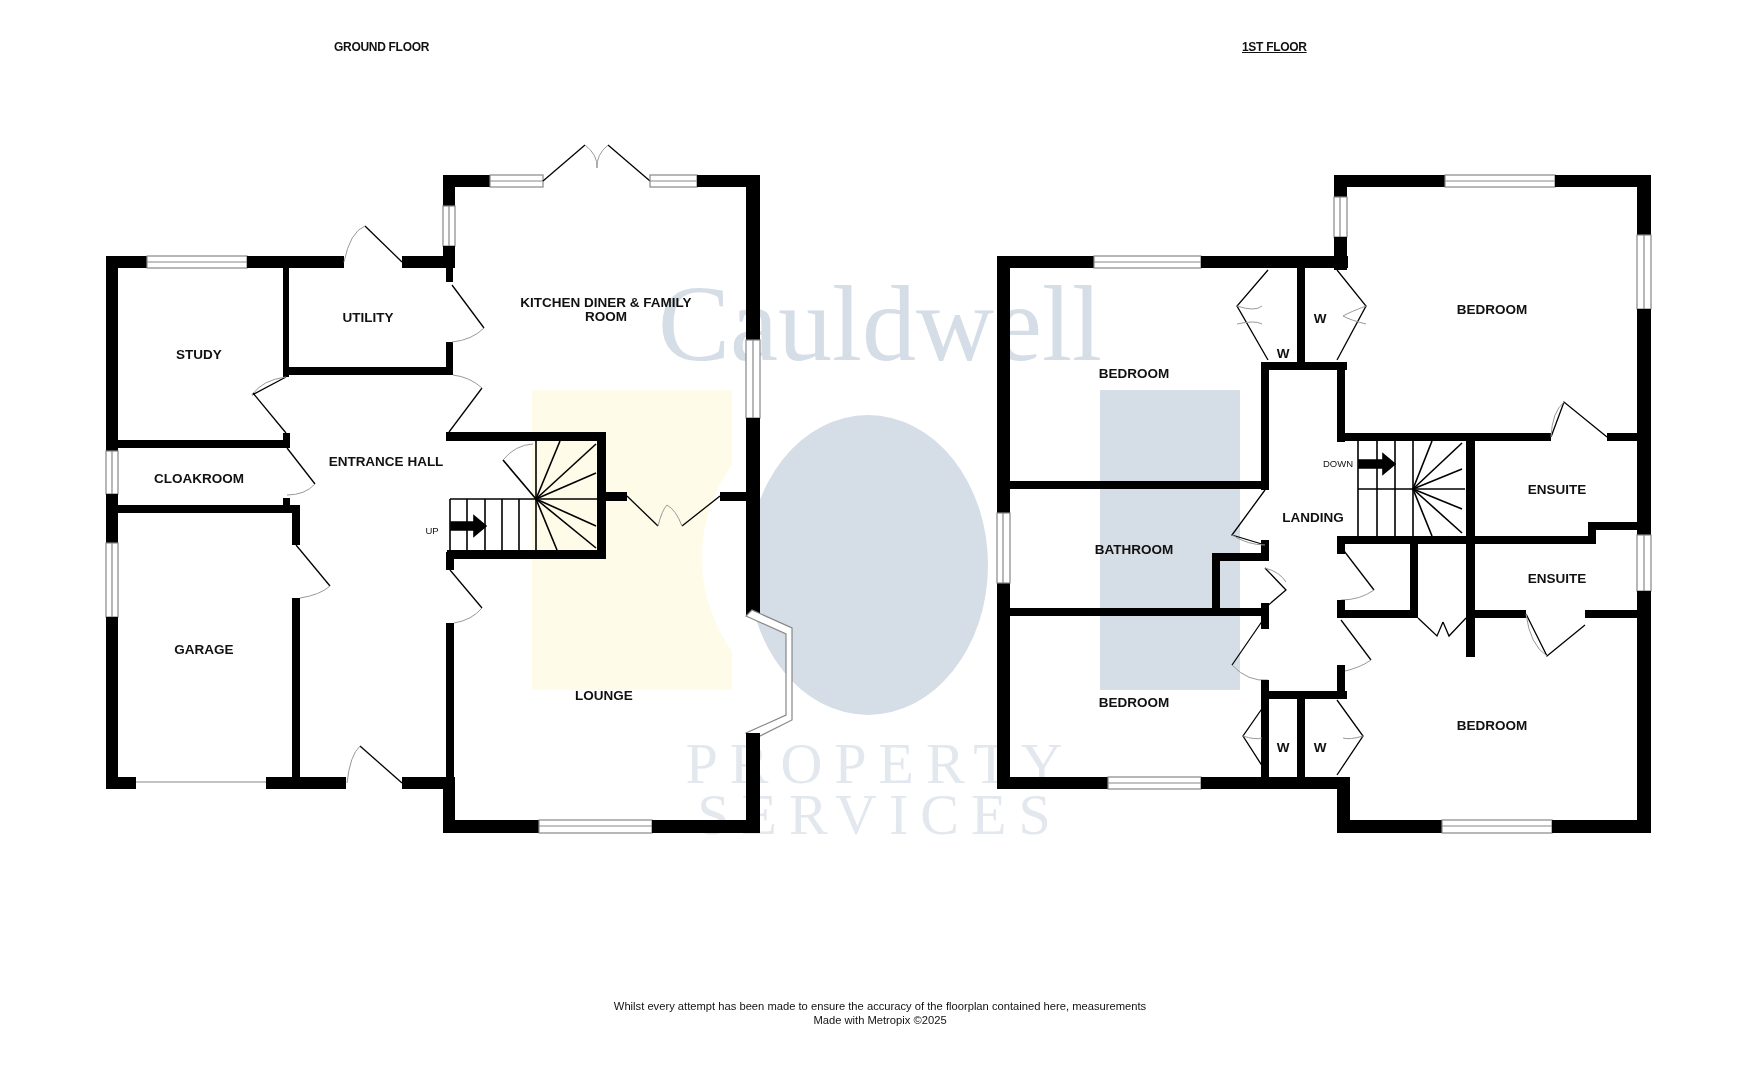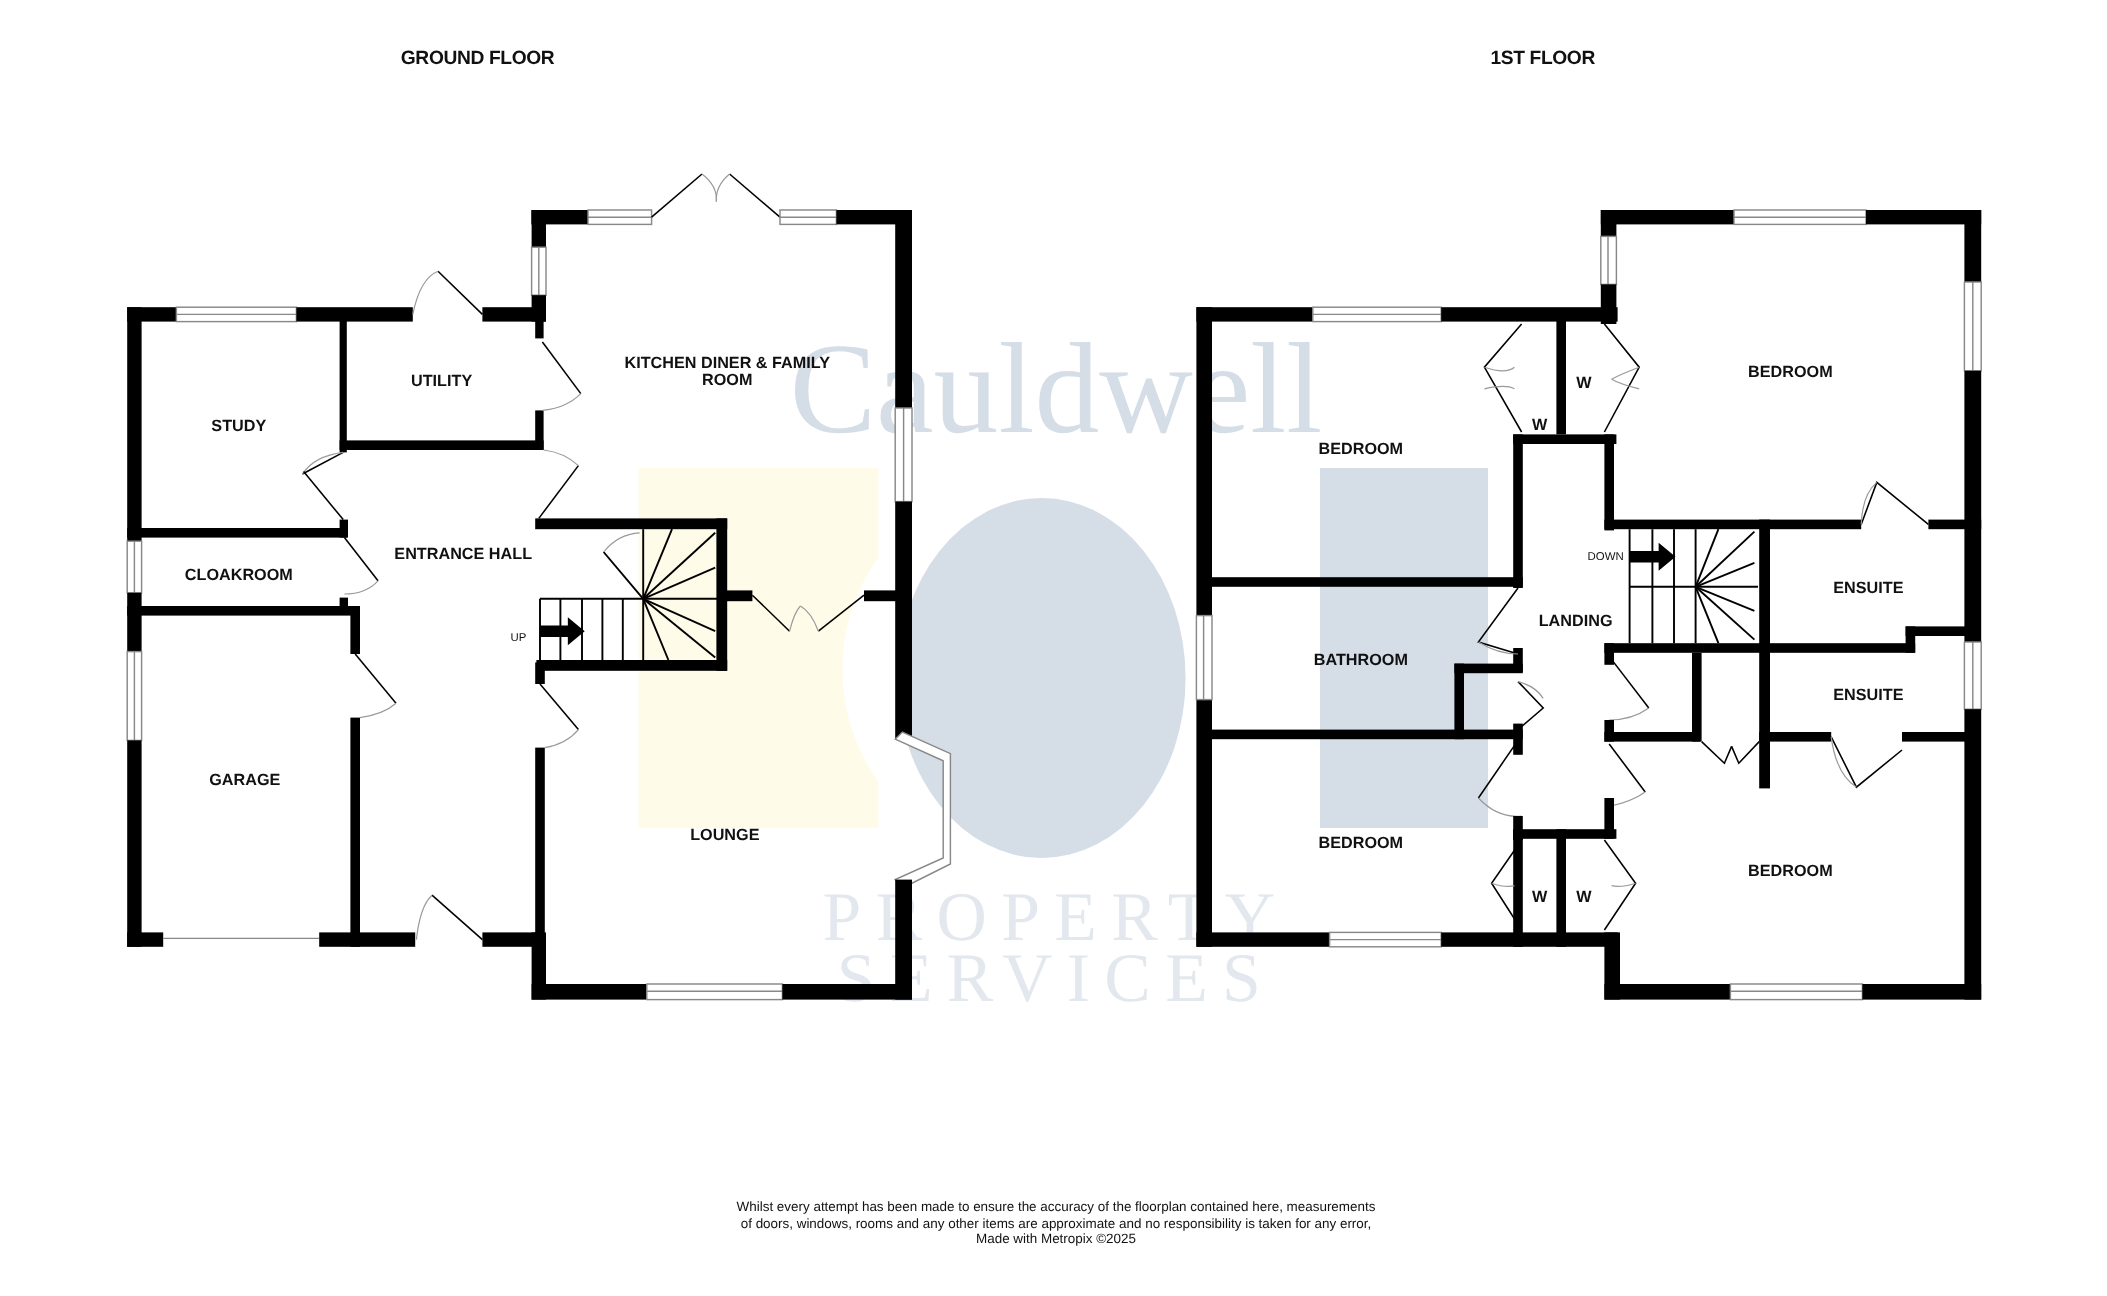--- a/index.html
+++ b/index.html
@@ -1,21 +1,21 @@
 <!DOCTYPE html>
 <html><head>
 <meta charset="utf-8">
 <style>
   html, body { margin: 0; padding: 0; background: #ffffff; }
   body { width: 1756px; height: 1080px; position: relative; overflow: hidden;
          font-family: "Liberation Sans", "DejaVu Sans", sans-serif; }
-  .floor-title { position: absolute; top: 40px; font-size: 16px; font-weight: bold; color: #111;
+  .floor-title { position: absolute; top: 40px; font-size: 12px; font-weight: bold; color: #111;
                  letter-spacing: -0.3px; white-space: nowrap; }
   #title-ground { left: 334px; }
-  #title-first { left: 1242px; }
+  #title-first { left: 1242px; text-decoration: underline; }
   svg#plan { position: absolute; left: 0; top: 0; width: 1756px; height: 1080px; }
   .wall { fill: #000; }
   .win { fill: #fff; stroke: #888; stroke-width: 1.2; }
   .winline { stroke: #888; stroke-width: 1.2; }
   .door { stroke: #000; stroke-width: 1.3; fill: none; }
   .arc { stroke: #999; stroke-width: 1; fill: none; }
   .stair { stroke: #000; stroke-width: 1.6; fill: none; }
   .room-label { font-family: "Liberation Sans", "DejaVu Sans", sans-serif; font-weight: bold; font-size: 13.5px; fill: #111; text-anchor: middle; }
   .small-label { font-family: "Liberation Sans", "DejaVu Sans", sans-serif; font-size: 9.5px; fill: #111; text-anchor: middle; }
   .wm-text { font-family: "Liberation Serif", "DejaVu Serif", serif; }
@@ -297,15 +297,14 @@
   <text class="room-label" x="1492" y="730">BEDROOM</text>
   <text class="room-label" x="1283" y="358">W</text>
   <text class="room-label" x="1320" y="323">W</text>
   <text class="room-label" x="1283" y="752">W</text>
   <text class="room-label" x="1320" y="752">W</text>
   <text class="small-label" x="1338" y="467">DOWN</text>
 </svg>
 
 <div id="disclaimer">
   <div>Whilst every attempt has been made to ensure the accuracy of the floorplan contained here, measurements</div>
-  <div>of doors, windows, rooms and any other items are approximate and no responsibility is taken for any error,</div>
   <div>Made with Metropix ©2025</div>
 </div>
 
 </body></html>

